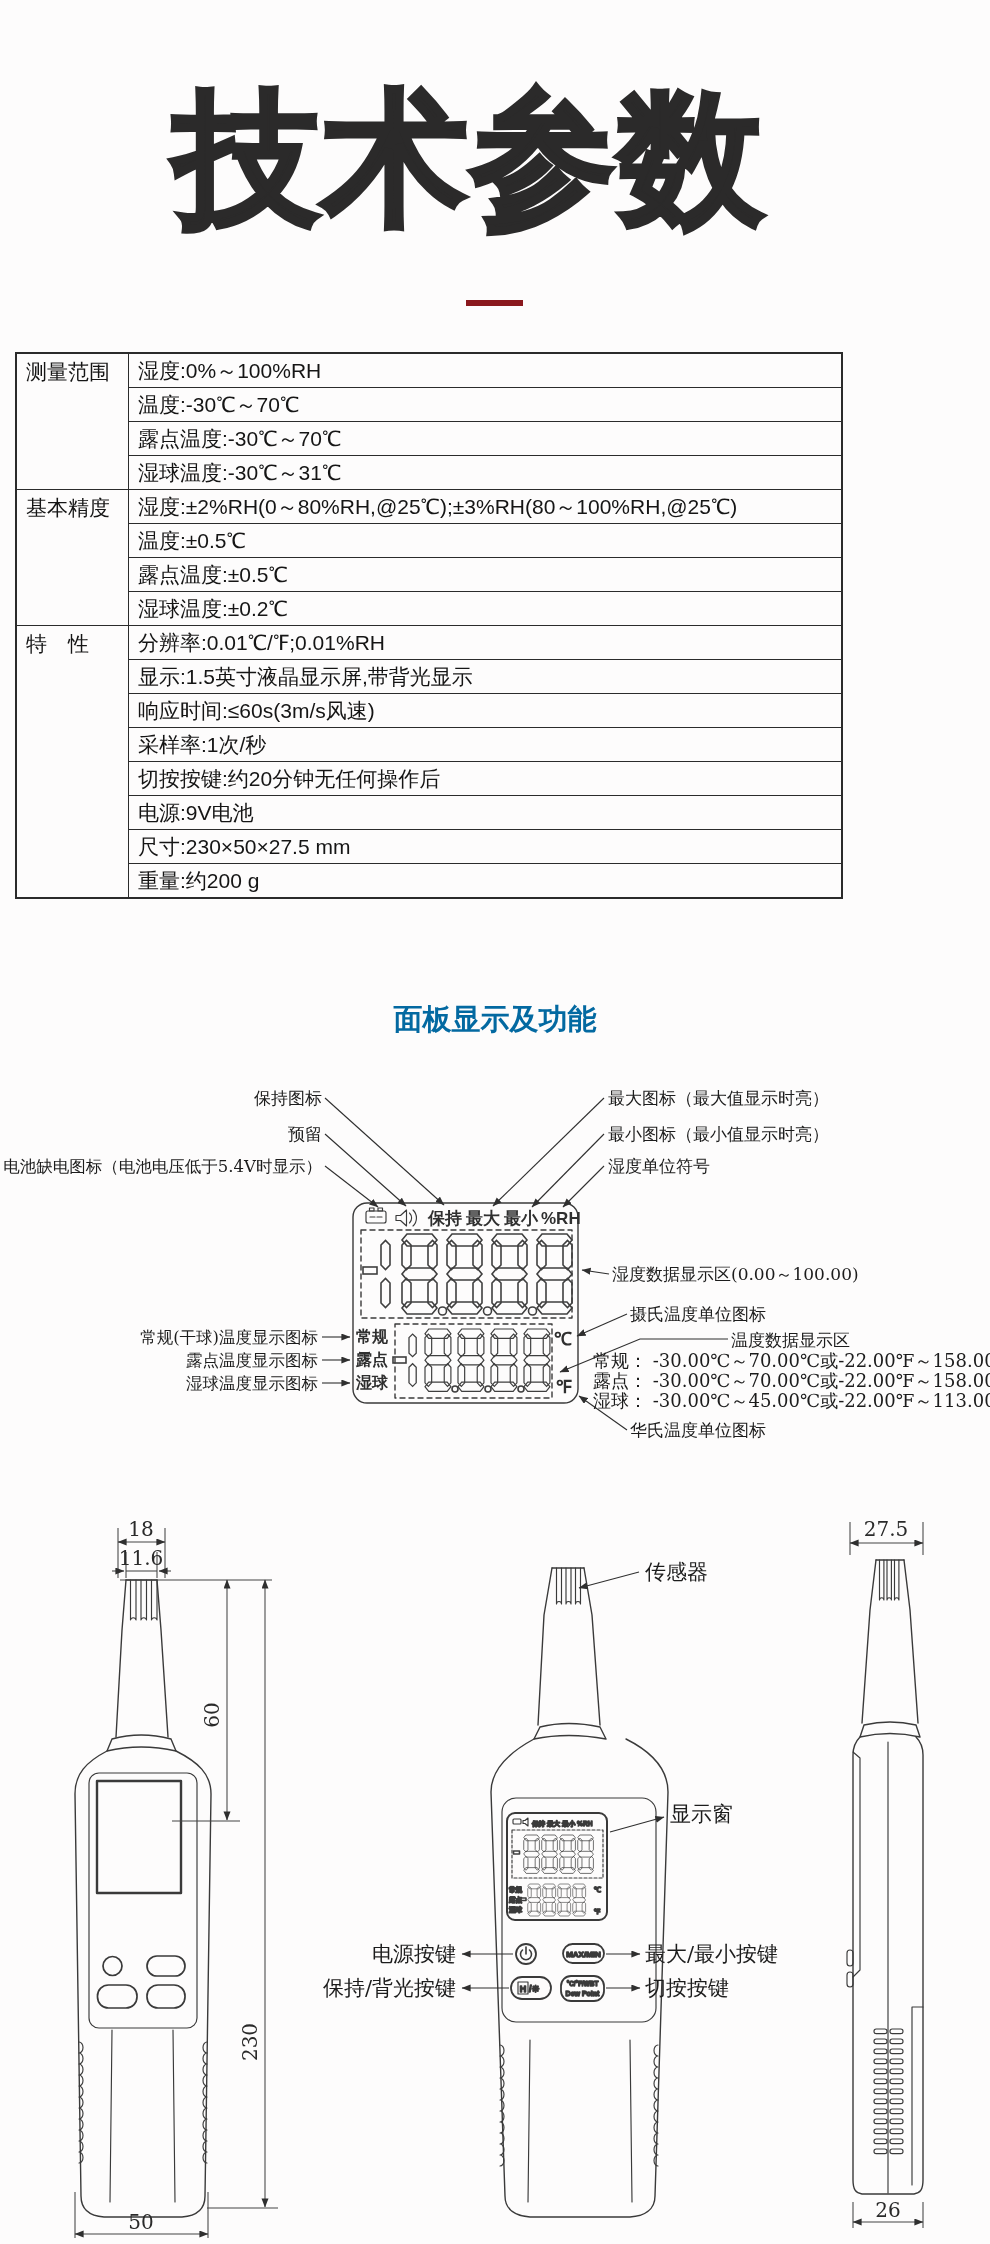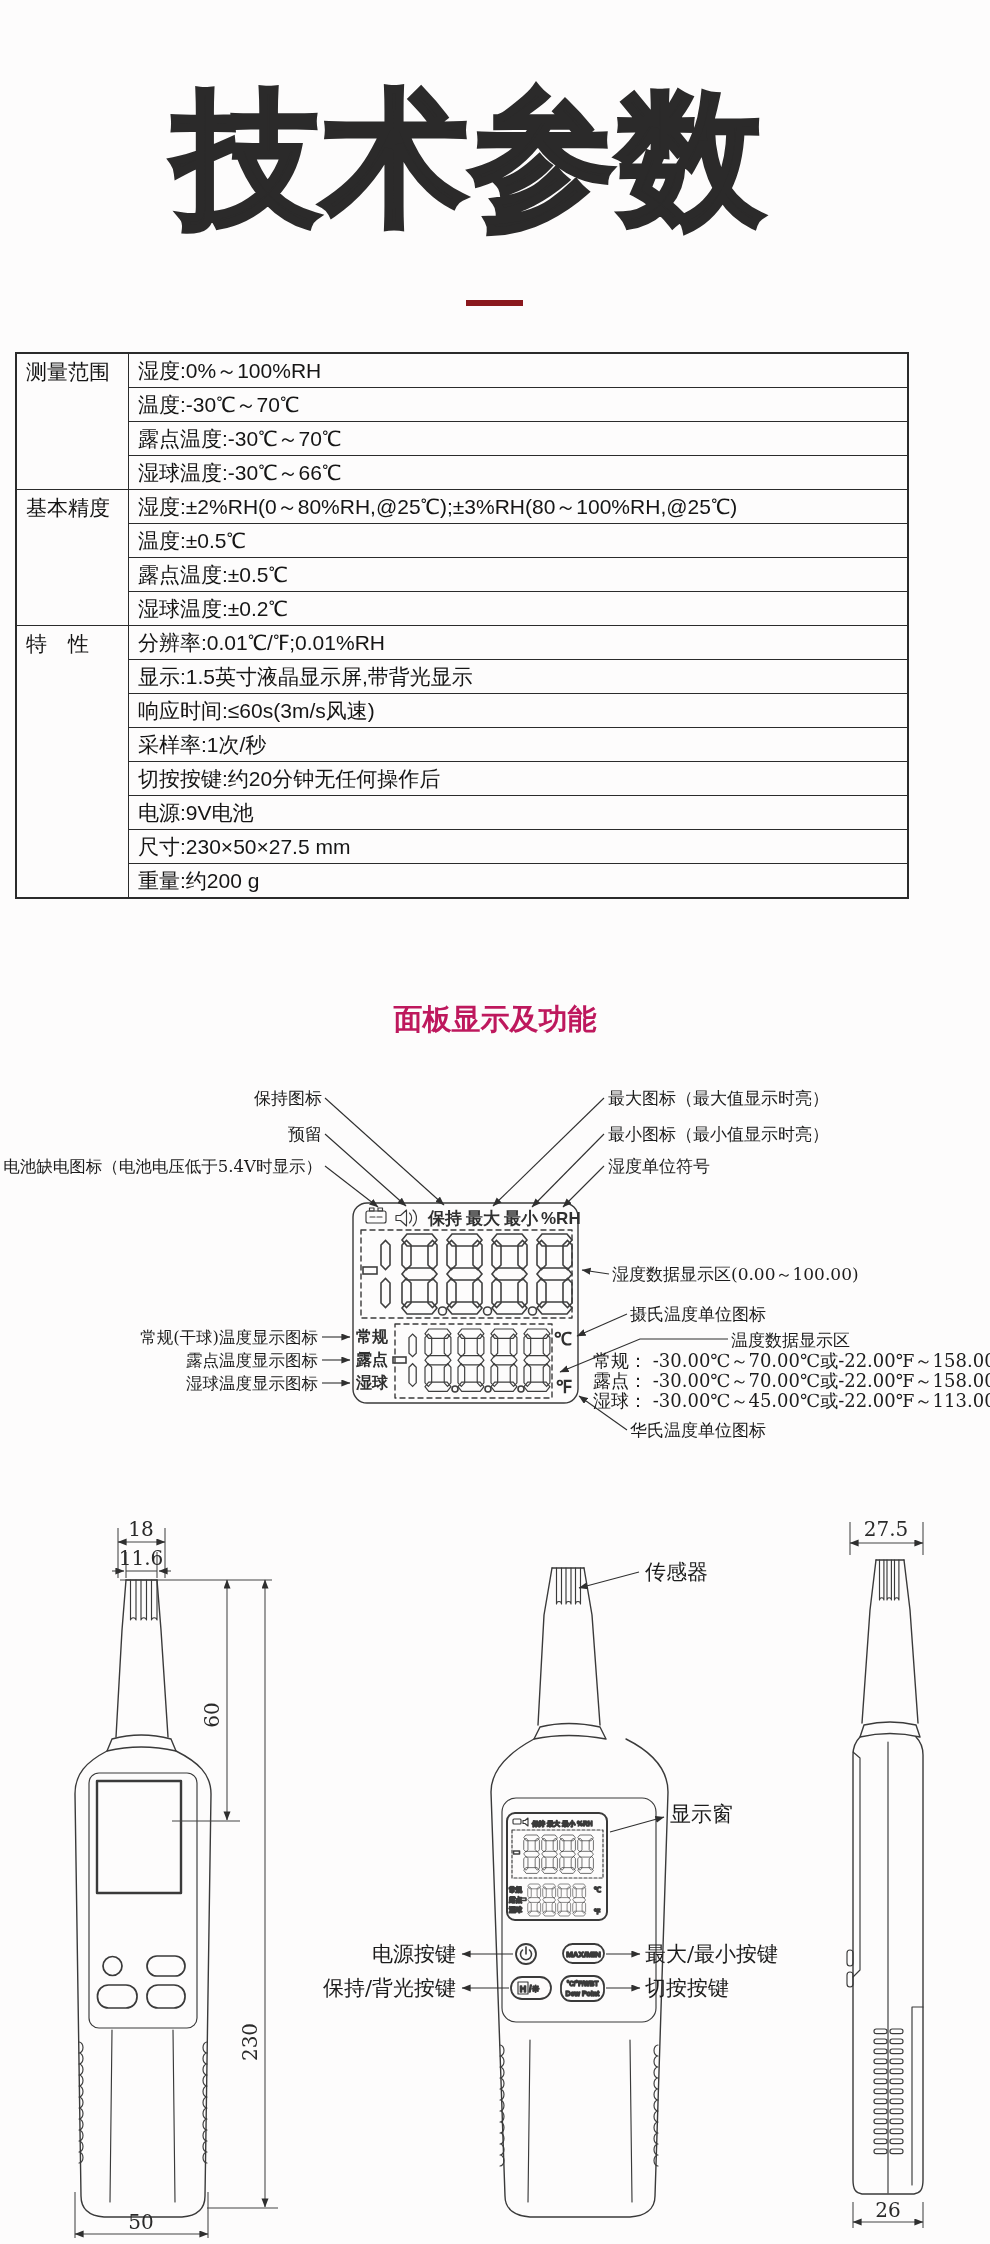--- a/index.html
+++ b/index.html
@@ -3,27 +3,27 @@
 <meta charset="utf-8">
 <style>
   html,body{margin:0;padding:0;}
   body{width:990px;height:2244px;background:#fdfcfc;position:relative;
        font-family:"Liberation Sans",sans-serif;color:#1e1e1e;overflow:hidden;}
   .abs{position:absolute;}
   #main-title{top:86px;left:0;width:940px;text-align:center;margin:0;
       font-size:146px;line-height:1.0;font-weight:bold;color:#2b2a2a;
       letter-spacing:2px;-webkit-text-stroke:4px #2b2a2a;}
   #red-divider{top:300px;left:466px;width:57px;height:6px;background:#8a181d;}
-  table.spec{top:352px;left:15px;width:894px;border-collapse:collapse;
+  table.spec{top:352px;left:15px;width:828px;border-collapse:collapse;
       border:2.5px solid #2b2b2b;font-size:21px;color:#151515;table-layout:fixed;padding-left:37px;}
   table.spec td{border:1.5px solid #2b2b2b;height:33px;padding:0 6px 0 9px;
       white-space:nowrap;overflow:hidden;}
   table.spec td.cat{width:96px;vertical-align:top;padding-top:4px;}
   #panel-title{top:1000px;left:0;width:990px;text-align:center;margin:0;
-      font-size:29px;font-weight:bold;color:#be185d;}
+      font-size:29px;font-weight:bold;color:#0369a1;}
   svg{position:absolute;left:0;}
   #panel-svg{top:1060px;}
   #draw-svg{top:1480px;}
   .outline{stroke:#3a3a3a;stroke-width:1.4;fill:none;stroke-linejoin:round;stroke-linecap:round;}
   .thin{stroke-width:1.15;}
   .seg{stroke:#3f3f3f;stroke-width:1.6;fill:none;}
   .lcdt{font-family:"Liberation Sans",sans-serif;font-weight:bold;fill:#2f2f2f;}
   .co{font-family:"DejaVu Serif",serif;font-size:17px;fill:#1c1c1c;}
   .co-sm{font-size:16.5px;}
   .co-rg{font-size:18px;}
@@ -46,21 +46,21 @@
           <td class="cat" rowspan="4">测量范围</td>
           <td>湿度:0%～100%RH</td>
         </tr>
       <tr>
           <td>温度:-30℃～70℃</td>
         </tr>
       <tr>
           <td>露点温度:-30℃～70℃</td>
         </tr>
       <tr>
-          <td>湿球温度:-30℃～66℃</td>
+          <td>湿球温度:-30℃～31℃</td>
         </tr>
       <tr>
           <td class="cat" rowspan="4">基本精度</td>
           <td>湿度:±2%RH(0～80%RH,@25℃);±3%RH(80～100%RH,@25℃)</td>
         </tr>
       <tr>
           <td>温度:±0.5℃</td>
         </tr>
       <tr>
           <td>露点温度:±0.5℃</td>

